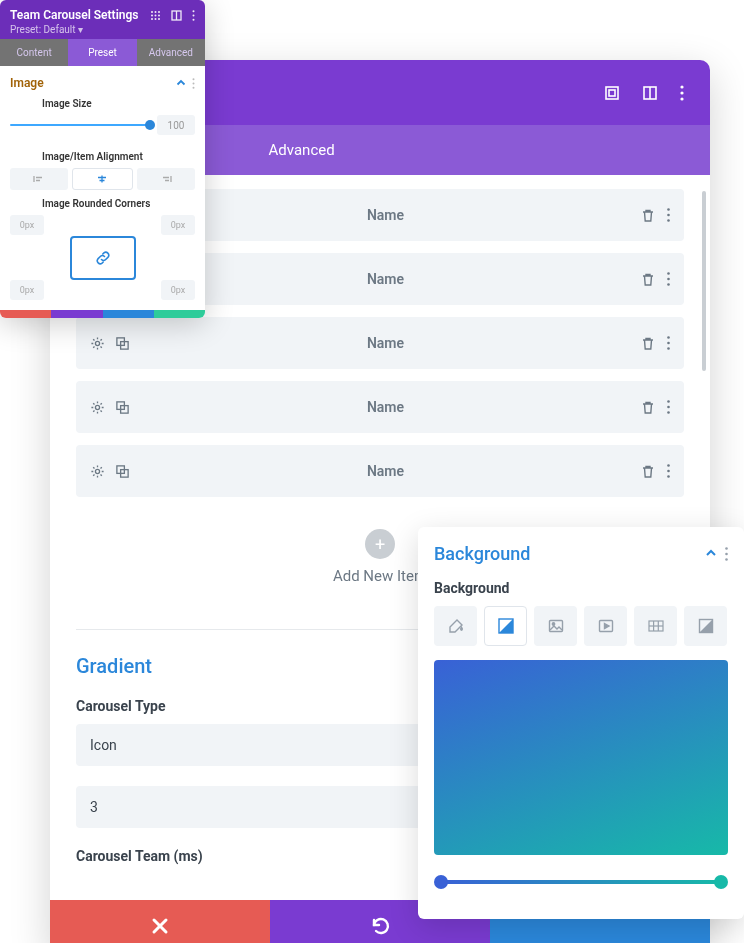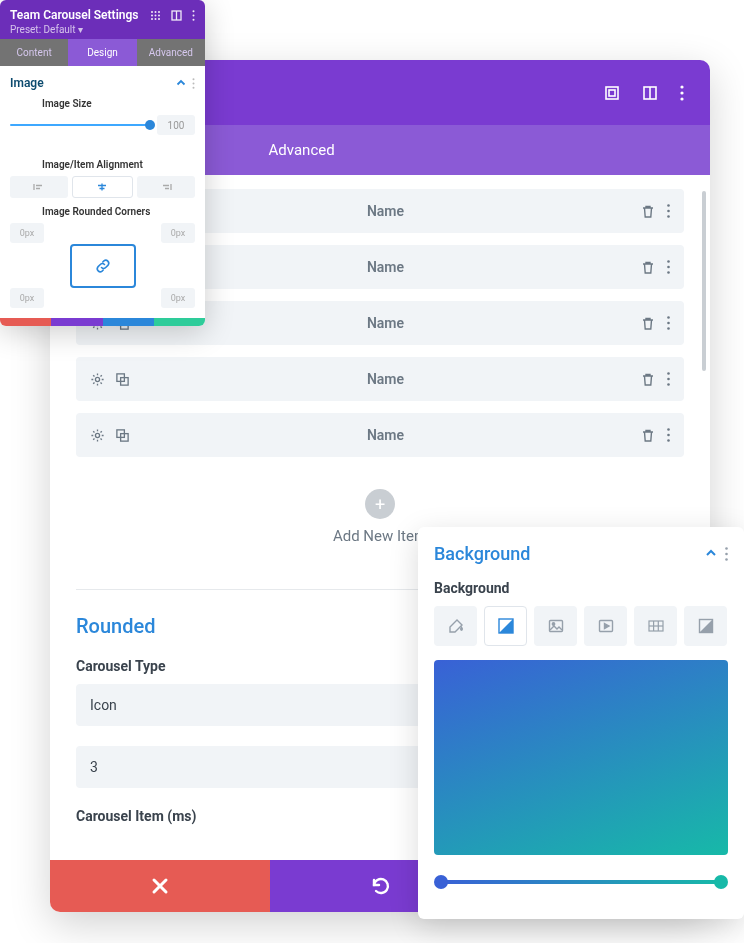--- a/index.html
+++ b/index.html
@@ -10,24 +10,24 @@
   .p1-hdr { background: #6c2eb9; color: #fff; padding: 8px 10px 4px; }
   .p1-hdr-row { display: flex; align-items: center; justify-content: space-between; }
   .p1-title { font-size: 12px; font-weight: 600; }
   .p1-hdr-icons { display: flex; gap: 10px; align-items: center; }
   .p1-hdr-icons span { font-size: 12px; cursor: pointer; opacity: .9; }
   .p1-preset { font-size: 10px; opacity: .7; margin-top: 2px; }
   .p1-tabs { display: flex; background: #737373; }
   .p1-tab { flex: 1; font-size: 10px; color: #d6c8ee; padding: 8px 0; text-align: center; cursor: pointer; }
   .p1-tab.active { background: #8b5ad6; color: #fff; }
   .p1-body { padding: 10px; }
-  .p1-sec-hdr { display: flex; justify-content: space-between; align-items: center; color: #0c4a6e; font-size: 12px; font-weight: 600; margin-bottom: 8px; gap: 44px; }
+  .p1-sec-hdr { display: flex; justify-content: space-between; align-items: center; color: #a16207; font-size: 12px; font-weight: 600; margin-bottom: 8px; gap: 44px; }
   .p1-sec-icons { display: flex; gap: 6px; color: #bbb; font-size: 12px; }
   .p1-label { font-size: 10px; font-weight: 600; color: #333; margin: 8px 0 6px; padding-left: 32px; }
-  .p1-slider-row { display: flex; align-items: center; gap: 8px; margin-bottom: 24px; }
+  .p1-slider-row { display: flex; align-items: center; gap: 8px; margin-bottom: 16px; }
   .p1-slider { flex: 1; height: 2px; background: #3ea8ff; position: relative; border-radius: 2px; }
   .p1-slider::after { content: ""; position: absolute; right: -6px; top: -4px; width: 10px; height: 10px; border-radius: 50%; background: #2b87da; }
   .p1-sl-val { width: 38px; height: 20px; background: #f1f4f7; border-radius: 3px; font-size: 10px; color: #999; display: flex; align-items: center; justify-content: center; }
   .p1-align { display: flex; gap: 4px; }
   .p1-align-btn { flex: 1; height: 22px; background: #f1f4f7; border-radius: 3px; display: flex; align-items: center; justify-content: center; font-size: 9px; color: #aaa; cursor: pointer; }
   .p1-align-btn.active { color: #2b87da; background: #fff; border: 1px solid #e0e5eb; }
   .p1-corners { position: relative; height: 85px; margin-top: 6px; }
   .p1-corner { position: absolute; width: 34px; height: 20px; background: #f1f4f7; border-radius: 3px; font-size: 9px; color: #aaa; display: flex; align-items: center; justify-content: center; }
   .p1-corner.tl { left: 0; top: 0; }
   .p1-corner.tr { right: 0; top: 0; }
@@ -43,21 +43,21 @@
   
   .p2 { position: absolute; left: 50px; top: 60px; width: 660px; background: #fff; border-radius: 10px; box-shadow: 0 12px 40px rgba(0,0,0,0.18); overflow: hidden; z-index: 10; }
   .p2-hdr { background: #7a3bd1; color: #fff; padding: 20px 26px; display: flex; align-items: center; justify-content: space-between; }
   .p2-hdr h2 { font-size: 22px; font-weight: 500; }
   .p2-hdr-icons { display: flex; gap: 22px; font-size: 16px; align-items: center; }
   .p2-hdr-icons span { cursor: pointer; }
   .p2-tabs { background: #8b5ad6; display: flex; }
   .p2-tab { padding: 16px 30px; font-size: 15px; color: #fff; cursor: pointer; }
   .p2-content { padding: 14px 26px 26px; position: relative; }
   .p2-scroll { position: absolute; right: 4px; top: 16px; width: 4px; height: 180px; background: #c9ced3; border-radius: 3px; }
-  .item-row { background: #f1f4f7; border-radius: 4px; margin-bottom: 12px; height: 44px; display: flex; align-items: center; padding: 0 14px; color: #6c7884; font-size: 14px; }
+  .item-row { background: #f1f4f7; border-radius: 4px; margin-bottom: 12px; height: 52px; display: flex; align-items: center; padding: 0 14px; color: #6c7884; font-size: 14px; }
   .item-row .left-icons { display: flex; gap: 10px; font-size: 14px; }
   .item-row .label { flex: 1; text-align: center; font-weight: 600; }
   .item-row .right-icons { display: flex; gap: 12px; font-size: 14px; }
   .add-zone { text-align: center; padding: 20px 0; }
   .add-btn { width: 30px; height: 30px; border-radius: 50%; background: #c9ced3; color: #fff; display: inline-flex; align-items: center; justify-content: center; font-size: 18px; cursor: pointer; }
   .add-lbl { margin-top: 8px; color: #6c7884; font-size: 15px; }
   .divider { height: 1px; background: #e6e9ec; margin: 24px 0; }
   .sec-title { color: #2b87da; font-size: 20px; font-weight: 500; margin-bottom: 20px; }
   .field-label { font-size: 14px; font-weight: 700; color: #3a434d; margin-bottom: 10px; }
   .field-box { background: #f1f4f7; border-radius: 4px; height: 42px; display: flex; align-items: center; padding: 0 14px; color: #3a434d; font-size: 14px; margin-bottom: 20px; }
@@ -280,32 +280,32 @@
         </div>
       </div>
 
     <div class="add-zone">
       <div class="add-btn">+</div>
       <div class="add-lbl">Add New Item</div>
     </div>
 
     <div class="divider"></div>
 
-    <div class="sec-title">Rounded</div>
+    <div class="sec-title">Gradient</div>
 
     <div class="field-label">Carousel Type</div>
     <div class="field-box">
       <span>Icon</span>
     </div>
 
     <div class="field-box">
       <span>3</span>
     </div>
 
-    <div class="field-label">Carousel Item (ms)</div>
+    <div class="field-label">Carousel Team (ms)</div>
   </div>
 
   <div class="p2-footer">
     <div class="red">
       <svg width="18" height="18" viewBox="0 0 18 18" stroke="#fff" stroke-width="3" stroke-linecap="round">
           <line x1="3" y1="3" x2="15" y2="15"></line>
           <line x1="15" y1="3" x2="3" y2="15"></line>
         </svg>
     </div>
     <div class="purple">
@@ -422,21 +422,21 @@
               <circle cx="1.5" cy="5.5" r="1"></circle>
               <circle cx="1.5" cy="9.8" r="1"></circle>
             </svg>
         </span>
       </div>
     </div>
     <div class="p1-preset">Preset: Default ▾</div>
   </div>
   <div class="p1-tabs">
     <div class="p1-tab">Content</div>
-    <div class="p1-tab active">Design</div>
+    <div class="p1-tab active">Preset</div>
     <div class="p1-tab">Advanced</div>
   </div>
   <div class="p1-body">
     <div class="p1-sec-hdr">
       <span>Image</span>
       <div class="p1-sec-icons">
         <span>
           <svg width="10" height="10" viewBox="0 0 10 10" fill="none" stroke="#2b87da" stroke-width="1.8">
               <polyline points="1.5,6.5 5,3 8.5,6.5"></polyline>
             </svg>

